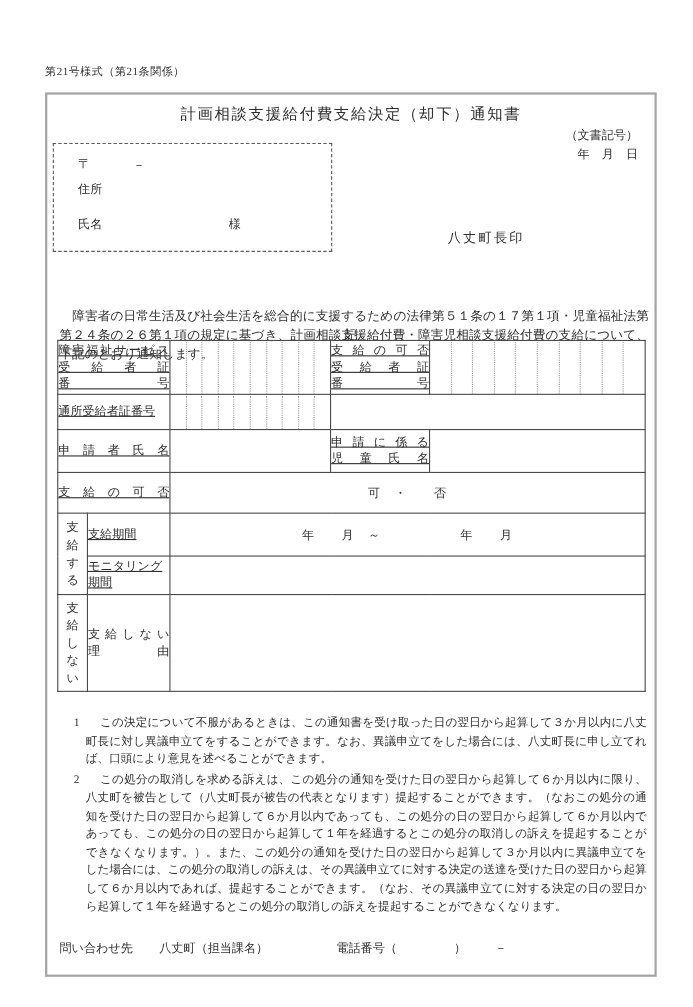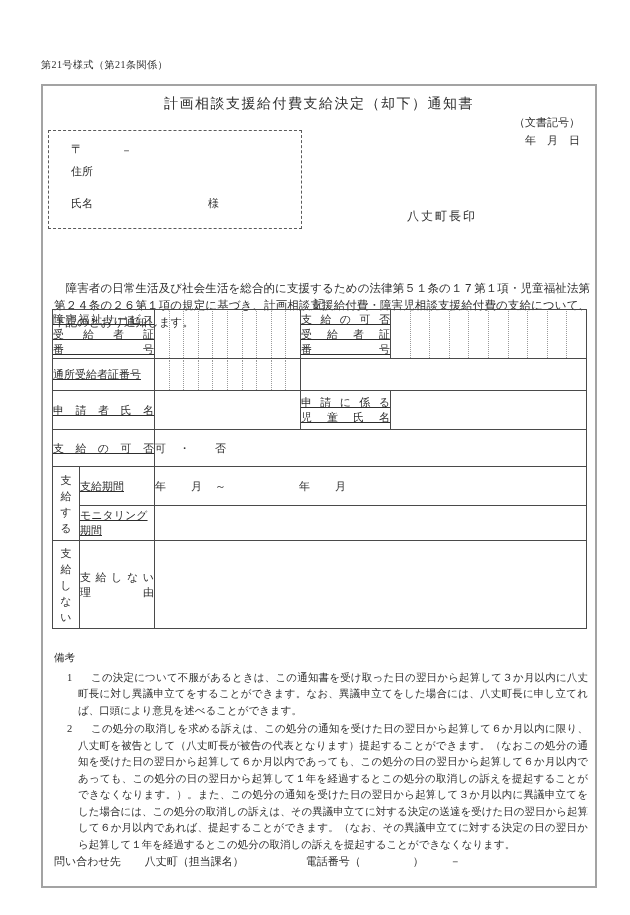--- a/index.html
+++ b/index.html
@@ -32,21 +32,21 @@
   table.main { position:absolute; top:223px; left:9px; width:534px; border-collapse:collapse; table-layout:fixed; font-size:11px; }
   table.main td { border:1px solid #4a4a4a; vertical-align:middle; padding:0; }
   td.lbl { padding:2px 8px;text-decoration:underline; }
   .jline { text-align:justify; text-align-last:justify; line-height:15px; }
   .lline { text-align:left; line-height:15px; }
   .digit-boxes { display:flex; width:100%; }
   .digit-boxes span { flex:1 1 0; border-left:1px dotted #9a9a9a; }
   .digit-boxes span:first-child { border-left:none; }
   .db-tall { height:47px; }
   .db-short { height:30px; }
-  td.center-val { text-align:left; letter-spacing:1px; }
+  td.center-val { text-align:center; letter-spacing:1px; }
   td.vert { text-align:center; }
   td.vert .vtxt { width:12px; margin:0 auto; word-break:break-all; line-height:16px; font-size:11px; text-align:center; }
   td.reason-lbl { padding:2px 8px; }
 
   .remarks { position:absolute; top:564px; left:11px; width:534px; font-size:10.5px; line-height:16.5px; }
   .remarks-heading { margin-bottom:3px; }
   .remark-item { position:relative; padding-left:24px; margin-bottom:2px; }
   .remark-item .num { position:absolute; left:13px; top:0; }
   .remark-item .rtext { text-align:justify; text-indent:13px; }
 
@@ -195,21 +195,20 @@
         <td class="reason-lbl">
           <div class="jline">支給しない</div>
           <div class="jline">理由</div>
         </td>
         <td colspan="3"></td>
       </tr>
     </tbody>
       </table>
 
     <div class="remarks">
-      <div class="remarks-heading">備考</div>
       <div class="remark-item">
         <span class="num">1</span>
         <div class="rtext">この決定について不服があるときは、この通知書を受け取った日の翌日から起算して３か月以内に八丈町長に対し異議申立てをすることができます。なお、異議申立てをした場合には、八丈町長に申し立てれば、口頭により意見を述べることができます。</div>
       </div>
       <div class="remark-item">
         <span class="num">2</span>
         <div class="rtext">この処分の取消しを求める訴えは、この処分の通知を受けた日の翌日から起算して６か月以内に限り、八丈町を被告として（八丈町長が被告の代表となります）提起することができます。（なおこの処分の通知を受けた日の翌日から起算して６か月以内であっても、この処分の日の翌日から起算して６か月以内であっても、この処分の日の翌日から起算して１年を経過するとこの処分の取消しの訴えを提起することができなくなります。）。また、この処分の通知を受けた日の翌日から起算して３か月以内に異議申立てをした場合には、この処分の取消しの訴えは、その異議申立てに対する決定の送達を受けた日の翌日から起算して６か月以内であれば、提起することができます。（なお、その異議申立てに対する決定の日の翌日から起算して１年を経過するとこの処分の取消しの訴えを提起することができなくなります。</div>
       </div>
     </div>
 

